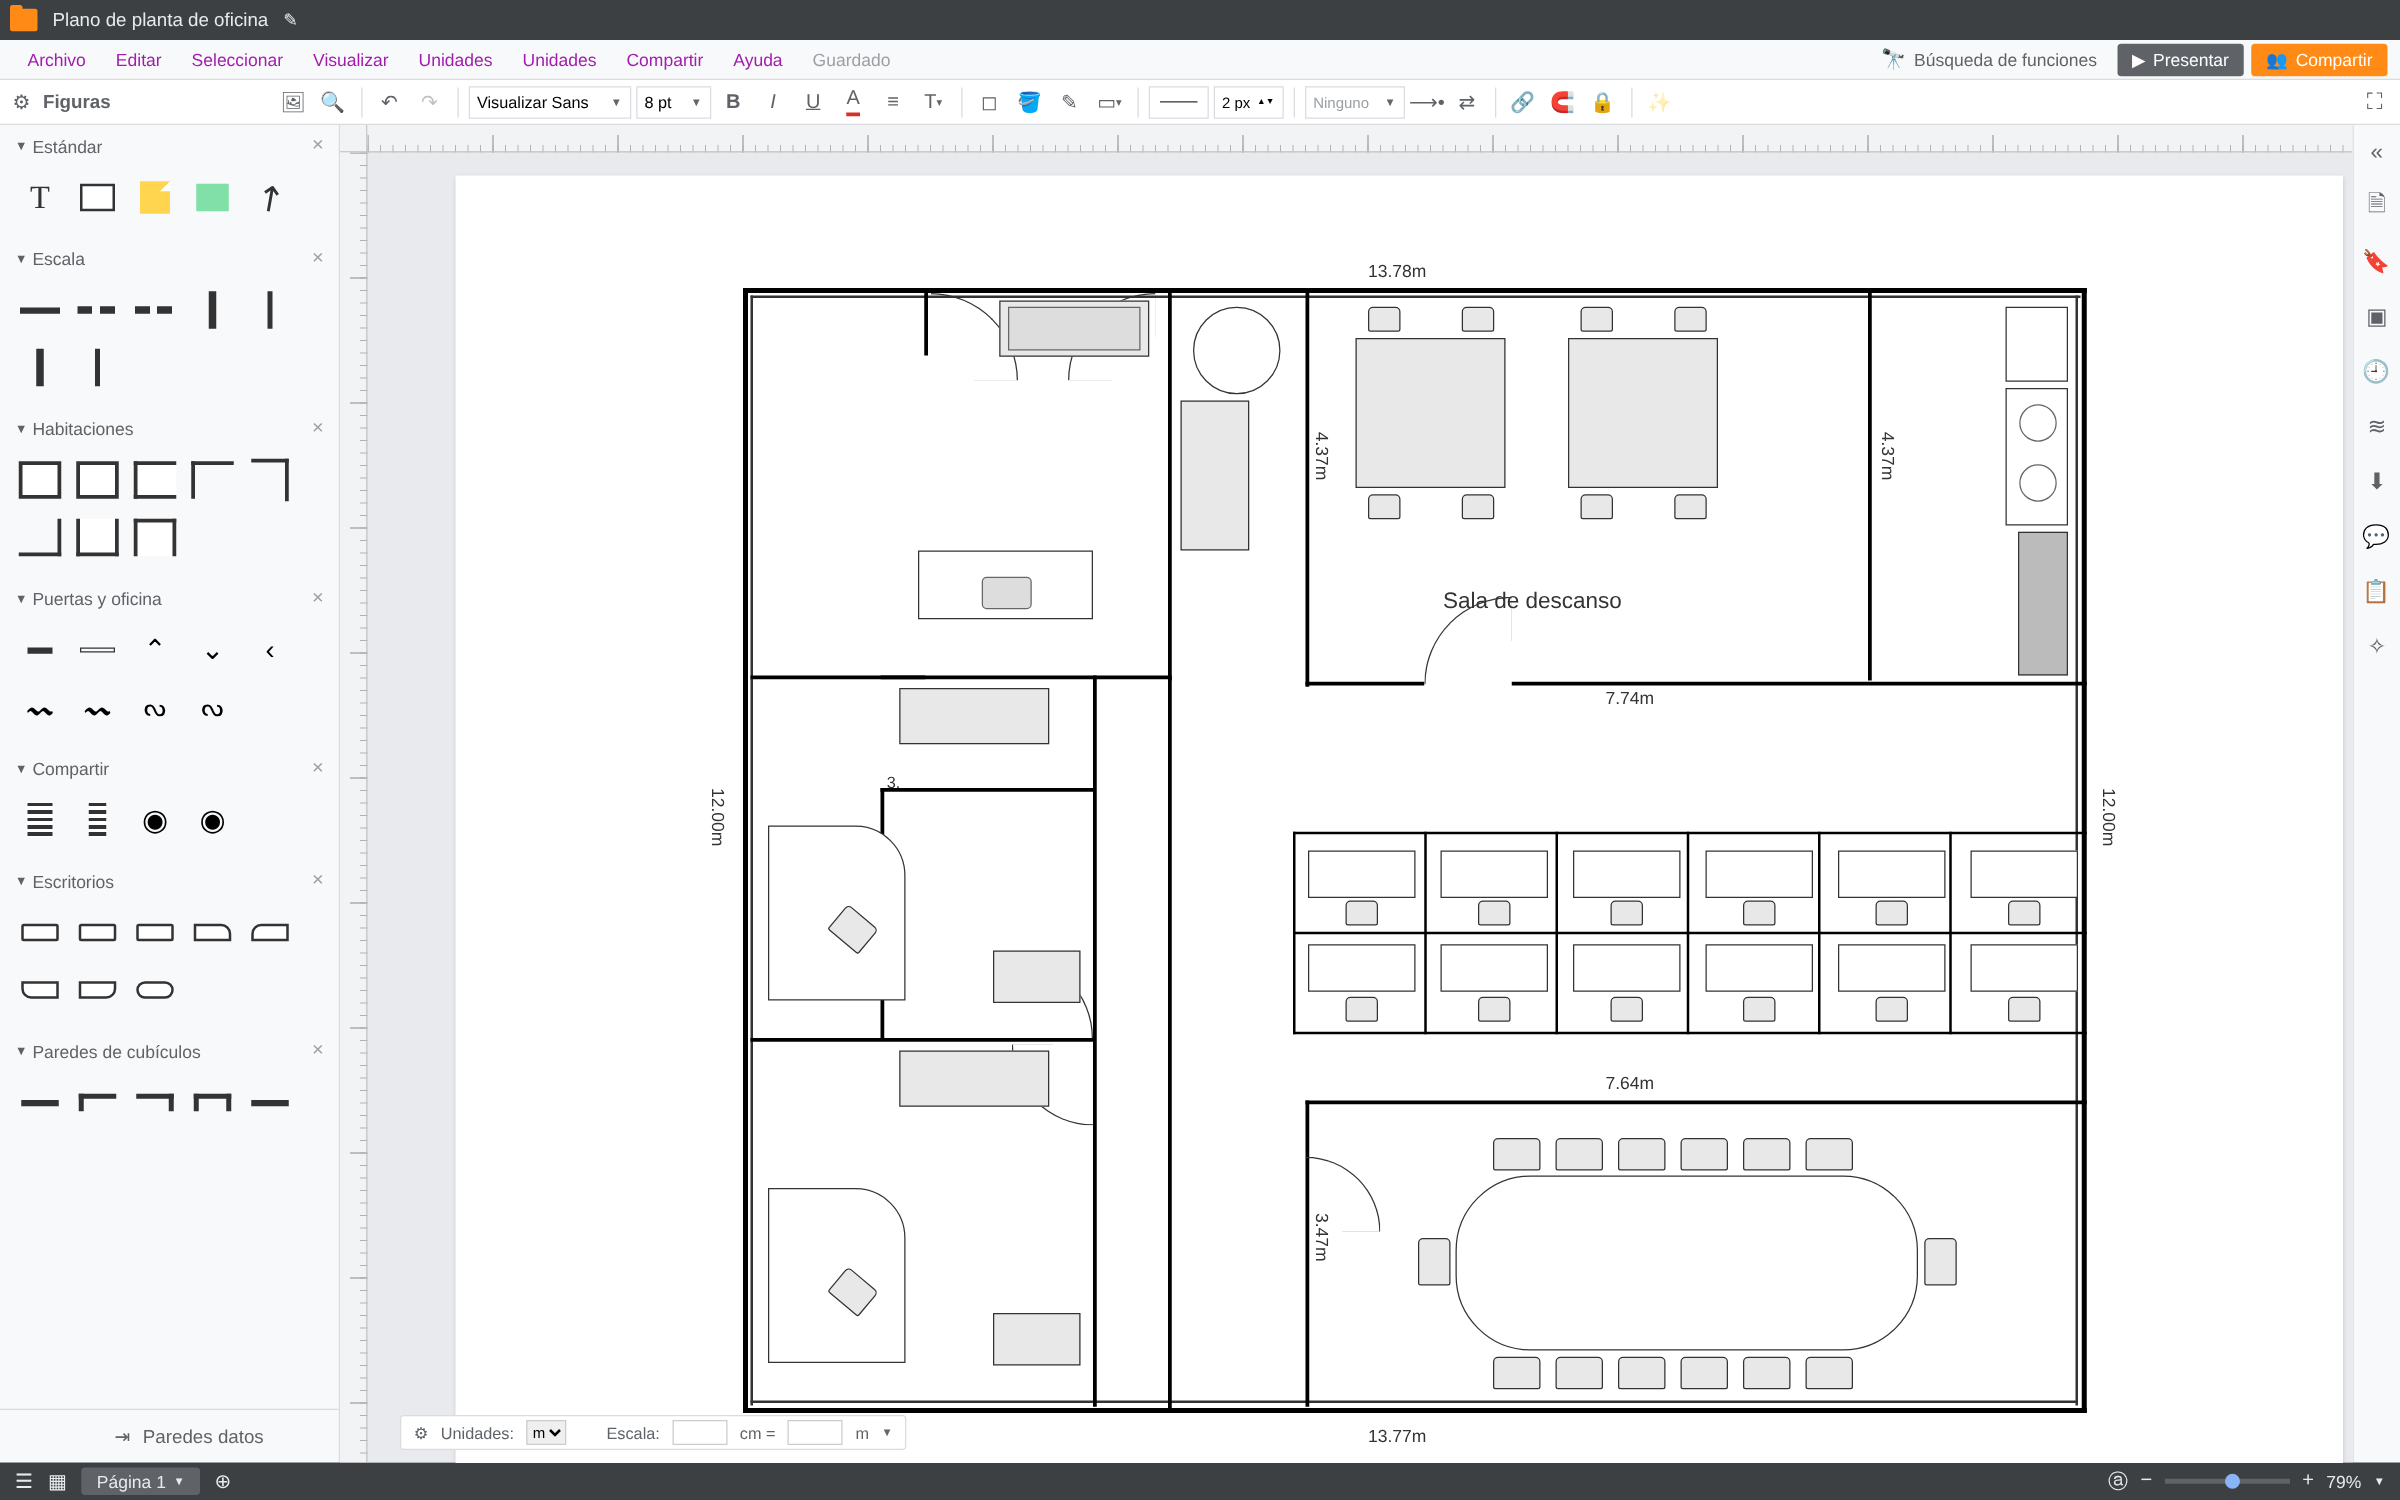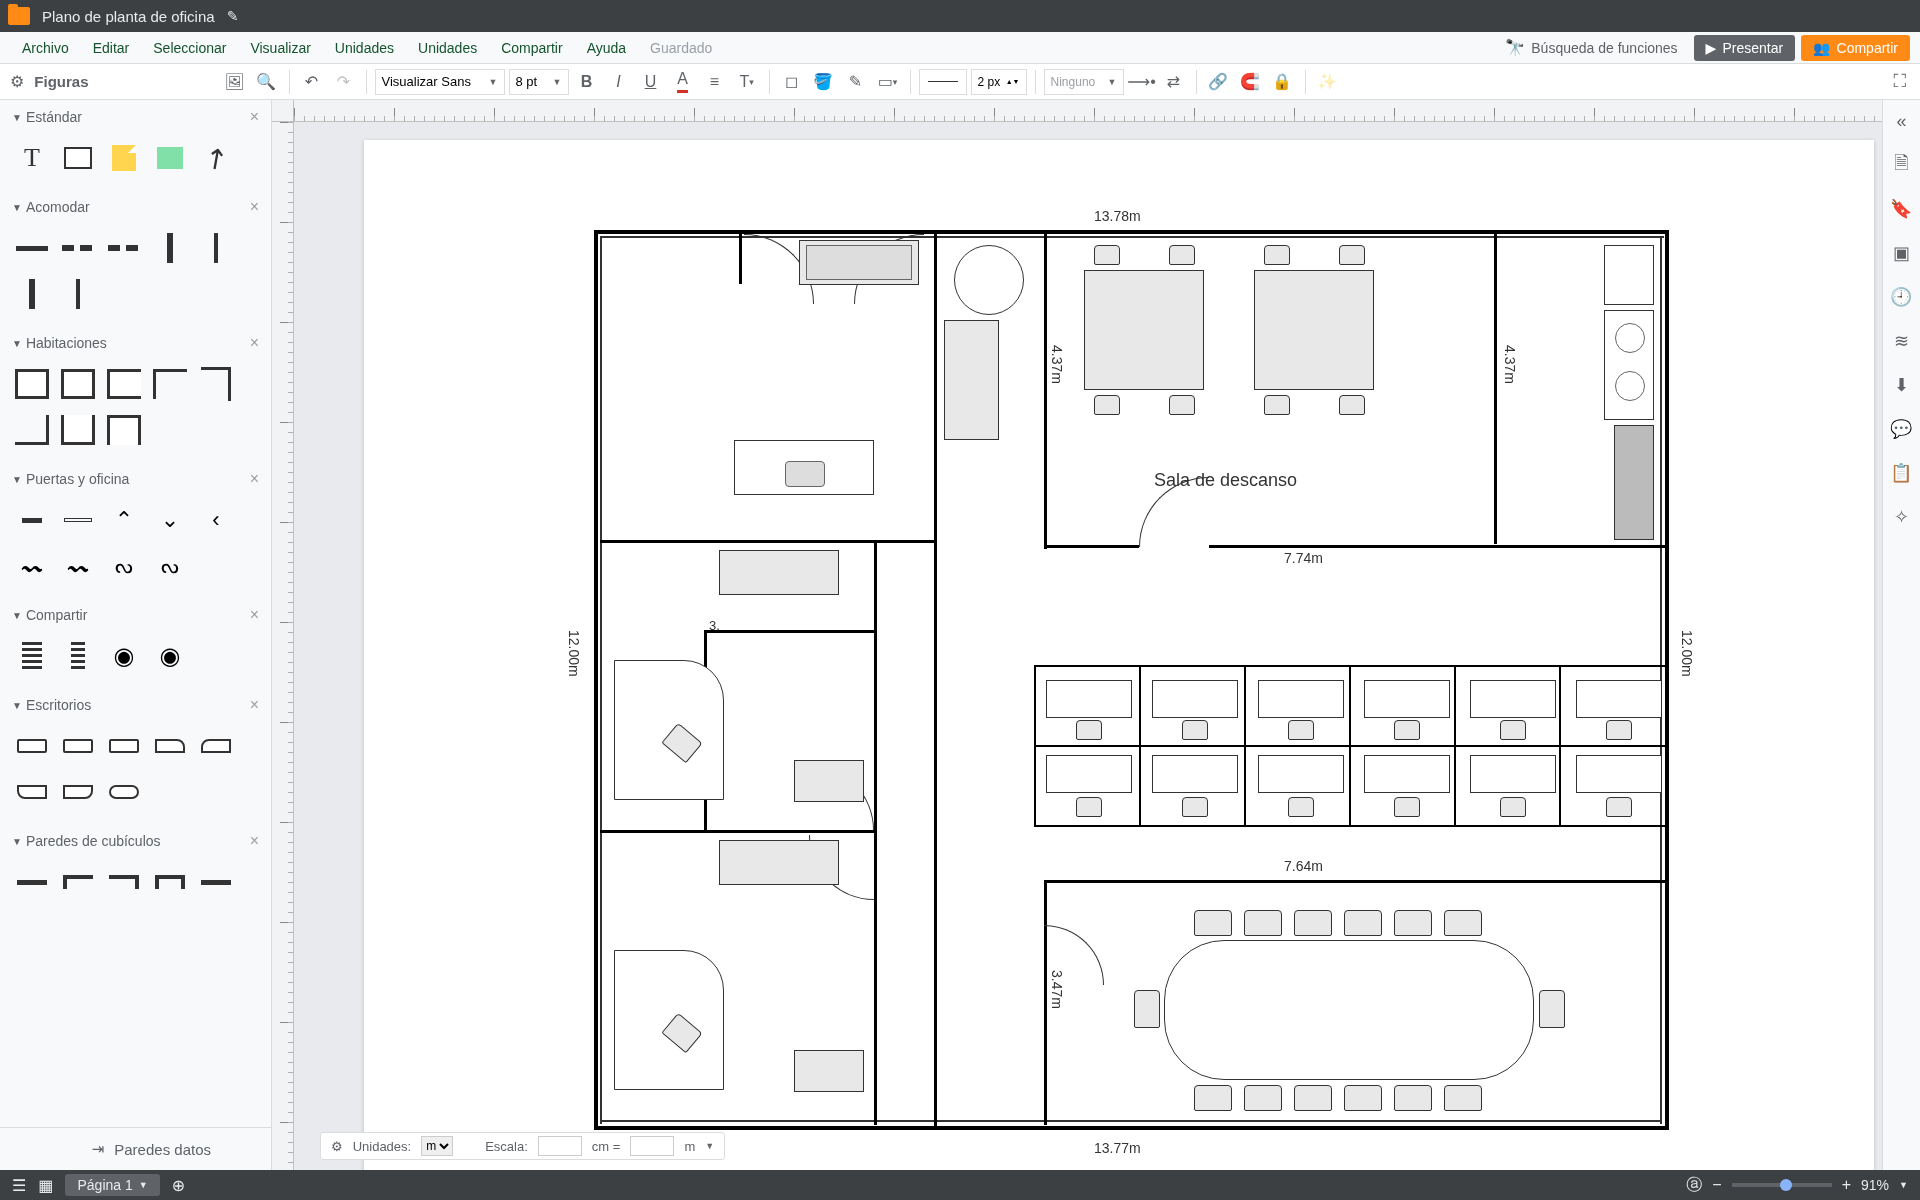--- a/index.html
+++ b/index.html
@@ -7,21 +7,21 @@
 
 
 .titlebar { height: 32px; background: #3c4043; display: flex; align-items: center; padding: 0 8px; gap: 12px; }
 .folder-icon { width: 22px; height: 18px; background: #ff8a15; border-radius: 2px; position: relative; }
 .folder-icon::before { content: ''; position: absolute; top: -3px; left: 0; width: 10px; height: 4px; background: #ff8a15; border-radius: 2px 2px 0 0; }
 .doc-title { color: #e8eaed; font-size: 15px; font-weight: 400; }
 .pencil-icon { color: #e8eaed; font-size: 14px; cursor: pointer; }
 
 
 .menubar { height: 32px; background: #f8f9fa; border-bottom: 1px solid #dadce0; display: flex; align-items: center; padding: 0 10px; gap: 0; }
-.menu-item { padding: 0 12px; font-size: 14px; color: #14532d; cursor: pointer; height: 32px; display: flex; align-items: center; }
+.menu-item { padding: 0 12px; font-size: 14px; color: #a21caf; cursor: pointer; height: 32px; display: flex; align-items: center; }
 .menu-item.saved { color: #9aa0a6; }
 .menu-spacer { flex: 1; }
 .func-search { display: flex; align-items: center; gap: 6px; font-size: 14px; color: #5f6368; padding: 0 16px; cursor: pointer; }
 .binoculars { font-size: 16px; }
 .btn { padding: 4px 12px; border-radius: 3px; font-size: 14px; cursor: pointer; display: flex; align-items: center; gap: 6px; border: none; height: 26px; }
 .btn-present { background: #5f6368; color: #fff; margin-right: 6px; }
 .btn-share { background: #ff8a15; color: #fff; }
 
 
 .toolbar { height: 36px; background: #fff; border-bottom: 1px solid #dadce0; display: flex; align-items: center; padding: 0 10px; gap: 4px; }
@@ -215,21 +215,21 @@
         <div class="shape-cell">
             <div class="sh-block"></div>
           </div>
         <div class="shape-cell">
             <span class="sh-arrow">↗</span>
           </div>
       </div>
 
       <div class="cat-header">
           <span class="caret">▼</span>
-          <span>Acomodar</span>
+          <span>Escala</span>
           <span class="close-x">×</span>
         </div>
       <div class="shape-grid">
         <div class="shape-cell">
             <div style="width:32px;height:5px;background:#333;"></div>
           </div>
         <div class="shape-cell">
             <div class="sh-wall"></div>
           </div>
         <div class="shape-cell">
@@ -585,16 +585,16 @@
       <span>Página 1</span>
       <span class="caret-down" style="color:#e8eaed;">▼</span>
     </div>
   <span class="status-btn">⊕</span>
   <div class="status-spacer"></div>
   <div class="zoom-group">
     <span class="status-btn">ⓐ</span>
     <span class="status-btn">−</span>
     <div class="zoom-slider"></div>
     <span class="status-btn">+</span>
-    <span>91%</span>
+    <span>79%</span>
     <span class="caret-down" style="color:#e8eaed;">▼</span>
   </div>
 </div>
 
 </body></html>

